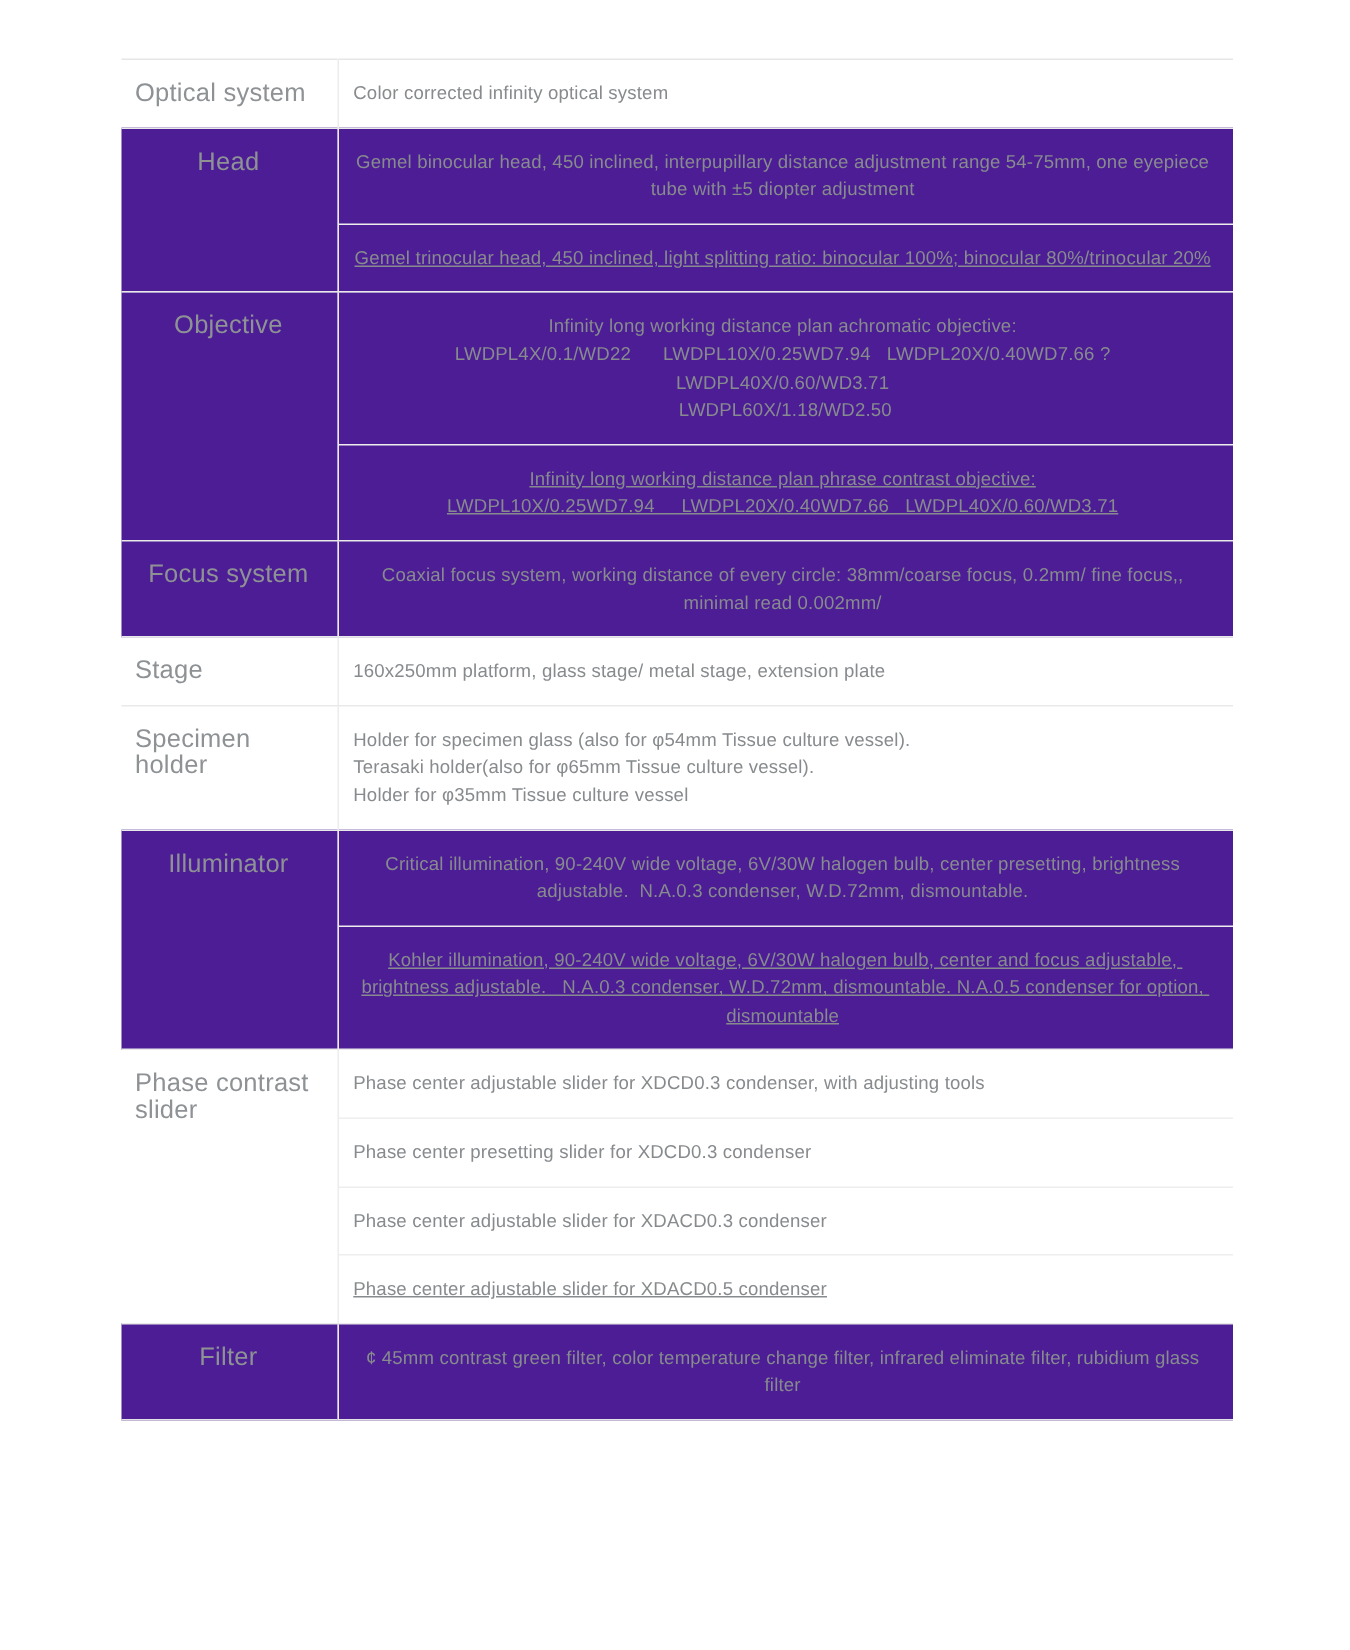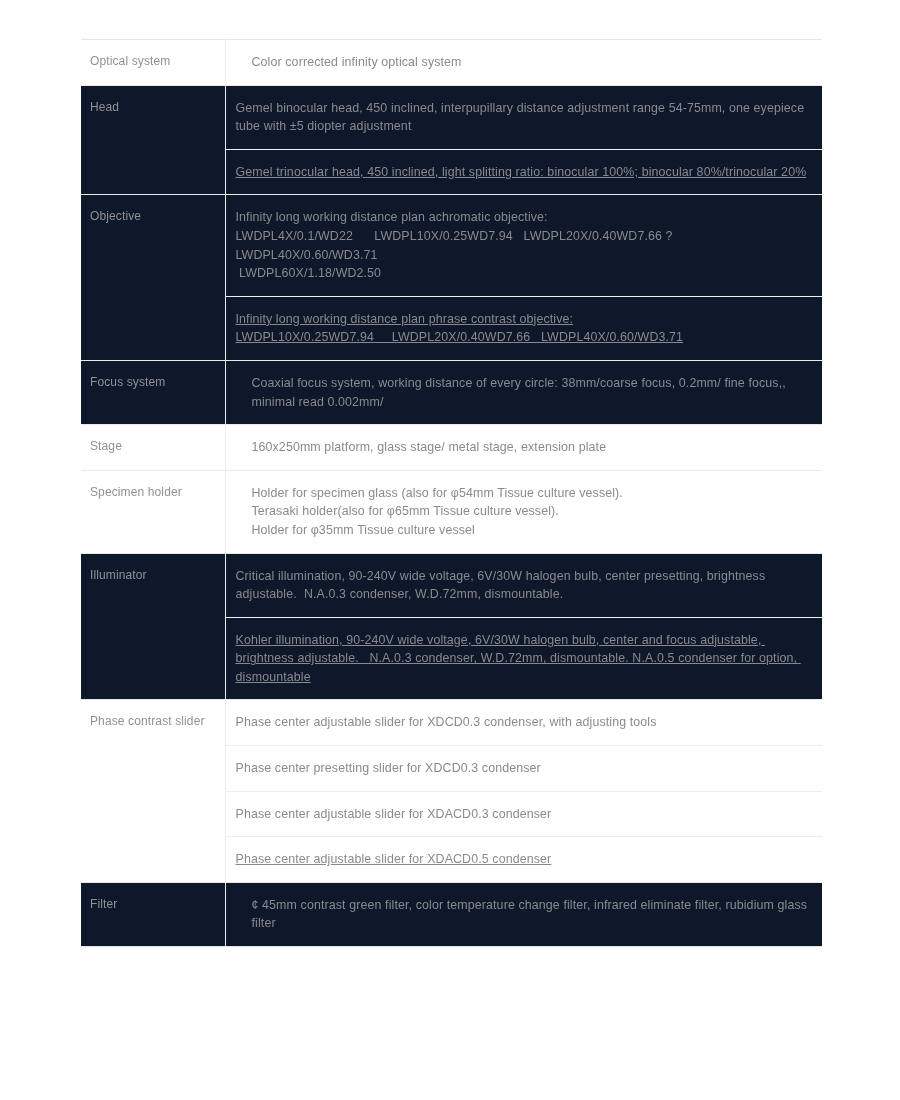--- a/index.html
+++ b/index.html
@@ -38,33 +38,33 @@
     border-bottom: 1px solid #e3e3e3;
   }
 
   table.spec col.c-label { width: 144px; }
   table.spec col.c-value { width: 597px; }
 
   
   td.label {
     vertical-align: top;
     padding: 13px 10px 13px 9px;
-    font-size: 12px;
+    font-size: 17px;
     line-height: 17.5px;
     color: #8e9295;
     border-right: 1px solid #ececed;
     border-bottom: 1px solid #e9e9ea;
     background: transparent;
     letter-spacing: 0.01em;
   }
 
   
   td.value {
     vertical-align: top;
-    padding: 13px 14px 13px 26px;
+    padding: 13px 14px 13px 10px;
     font-size: 12.4px;
     line-height: 18.6px;
     color: #878b8e;
     border-bottom: 1px solid #e9e9ea;
     background: transparent;
     letter-spacing: 0.01em;
   }
 
   
   td.value.has-sub {
@@ -73,21 +73,21 @@
   td.value.has-sub .sub {
     padding: 13px 14px 13px 10px;
     border-bottom: 1px solid #eeeeef;
   }
   td.value.has-sub .sub:last-child {
     border-bottom: none;
     text-decoration: underline;
   }
 
   
-  tr.band-gray td { background: #0f172a; }
+  tr.band-gray td { background: #4c1d95; text-align: center; }
   tr.band-white td { background: #ffffff; }
 
   
   tr:last-child td { border-bottom: none; }
 
   .line { display: block; white-space: pre-wrap; }
 </style>
 </head>
 <body>
 

